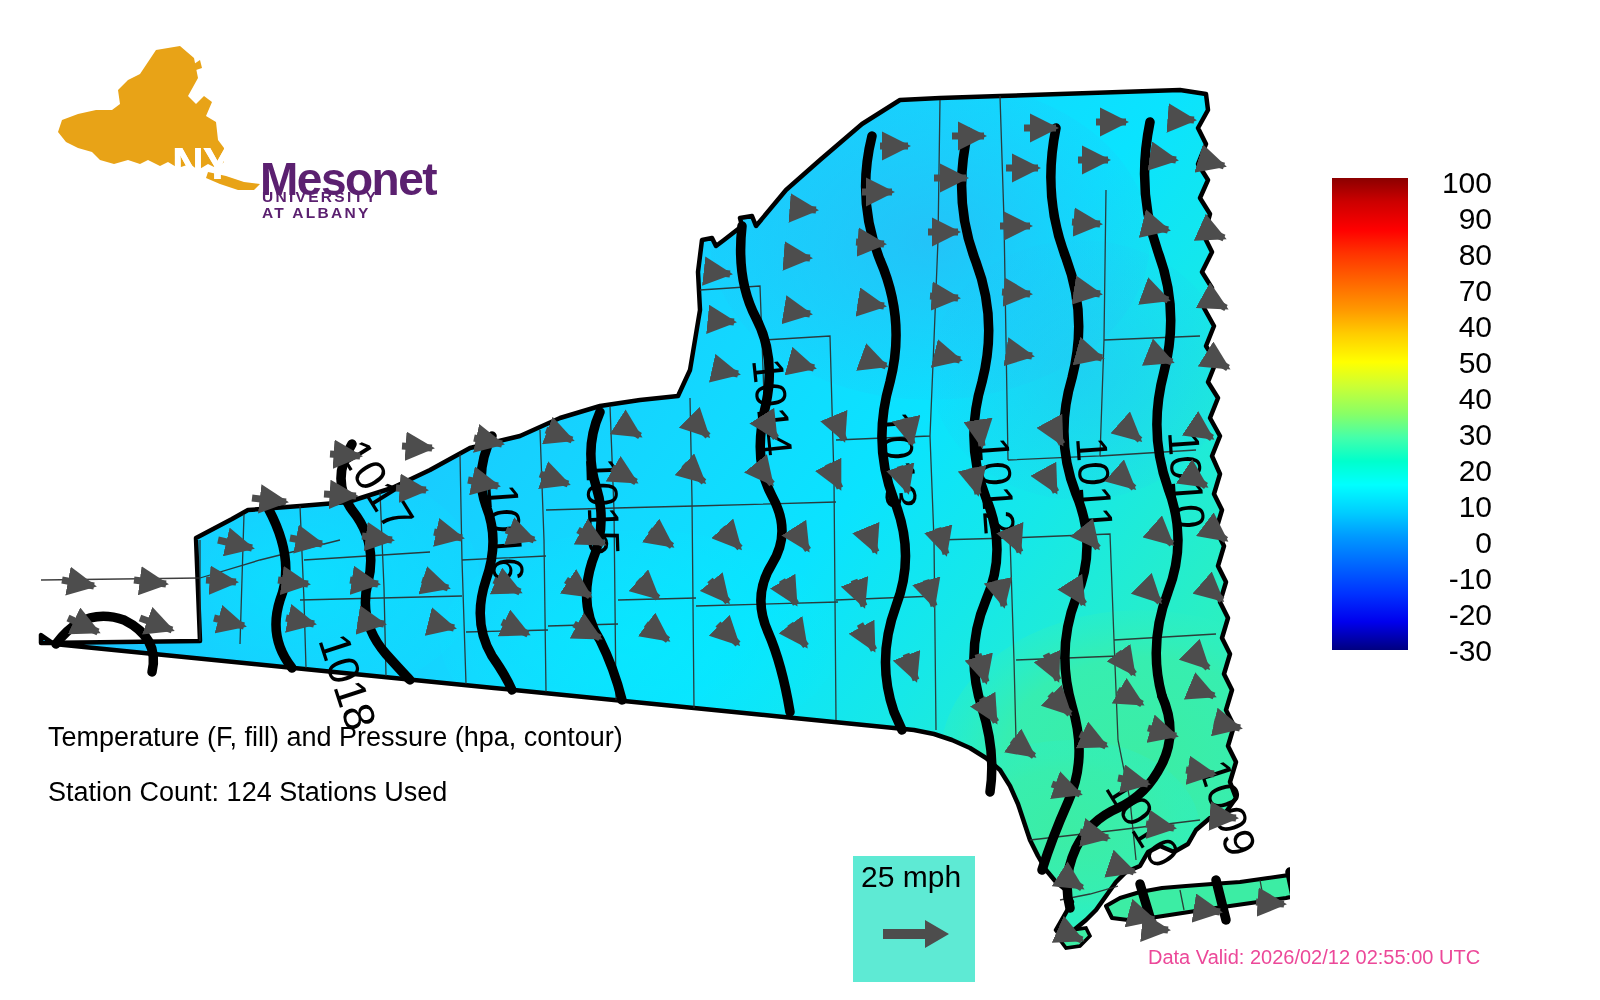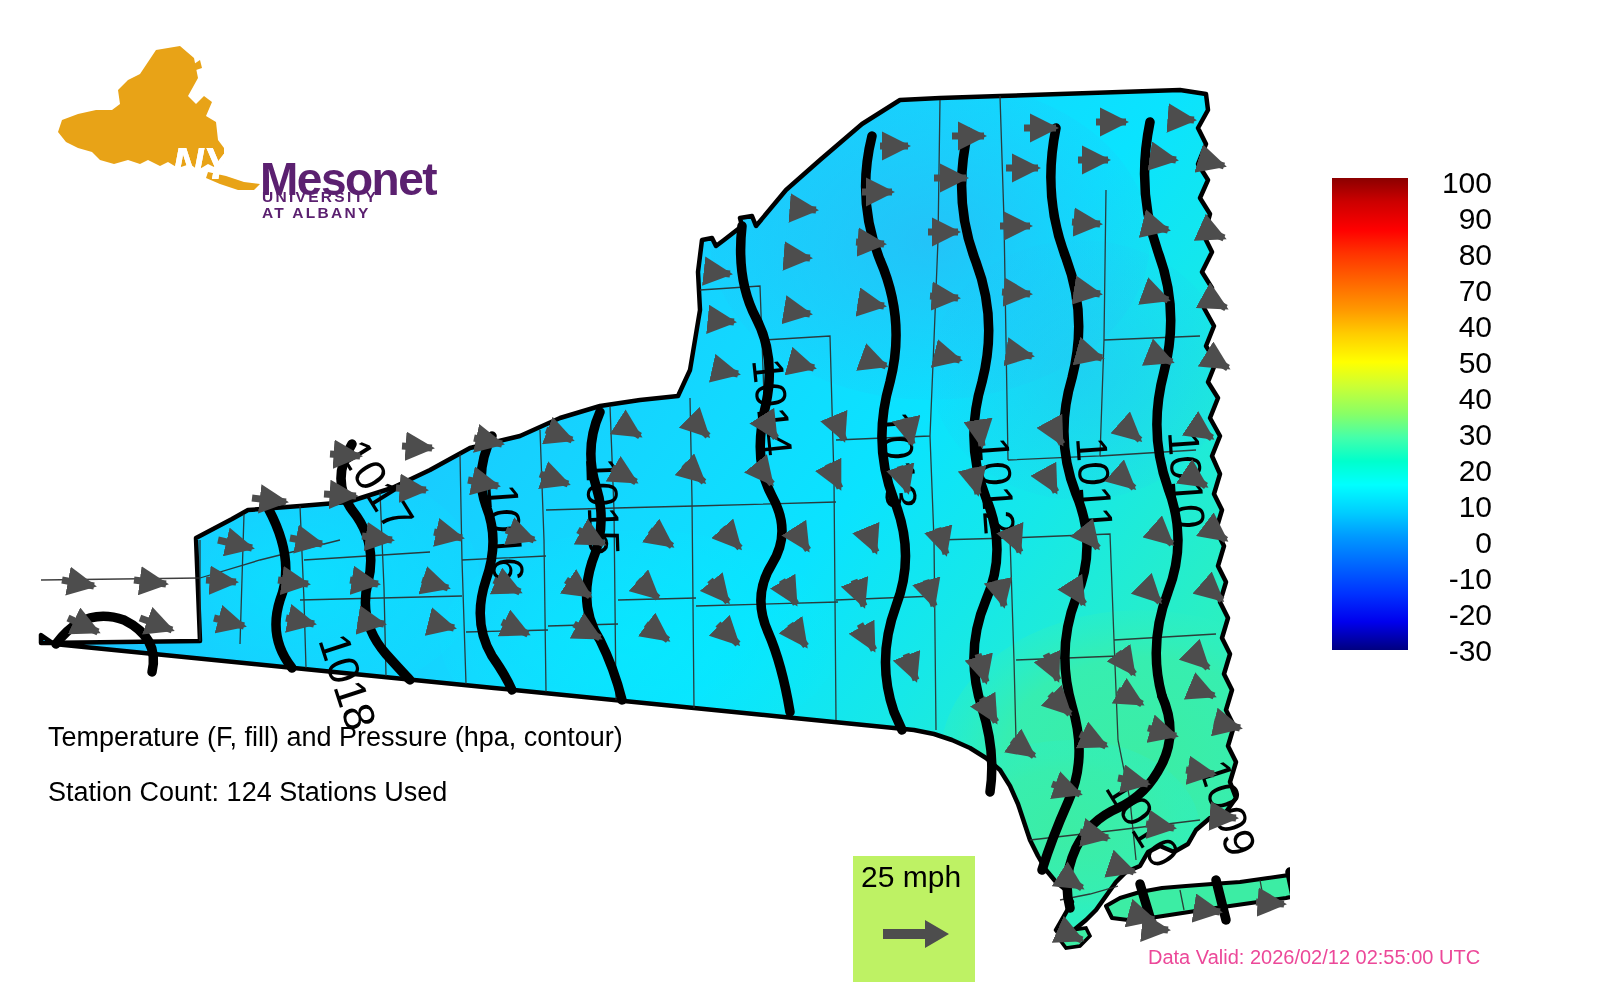--- a/index.html
+++ b/index.html
@@ -7,21 +7,21 @@
     width:1600px;height:1000px;position:relative;overflow:hidden;
     font-family:"Liberation Sans",sans-serif;color:#000;
   }
   #stage{position:absolute;inset:0;width:1600px;height:1000px;}
 
   
   #logo{position:absolute;left:48px;top:44px;width:352px;height:150px;}
   #logo svg{position:absolute;left:0;top:0;}
   .logo-txt{position:absolute;font-weight:bold;line-height:1;}
   #logo-nys{left:124px;top:98px;font-size:44px;color:#ffffff;letter-spacing:-1px;
-            text-shadow:0 0 0 #fff;font-style:italic;}
+            text-shadow:0 0 0 #fff;}
   #logo-meso{left:212px;top:112px;font-size:46px;color:#5b2070;letter-spacing:-1.5px;}
   #logo-univ{left:214px;top:145px;font-size:15.5px;color:#5b2070;letter-spacing:2.3px;}
 
   
   #map-wrap{position:absolute;left:0px;top:40px;width:1290px;height:910px;}
   #map-svg{display:block;}
 
   
   #colorbar{position:absolute;left:1332px;top:178px;width:76px;height:472px;}
   #cbar-grad{width:100%;height:100%;
@@ -35,21 +35,21 @@
   #cbar-ticks{position:absolute;left:1416px;top:162px;width:76px;height:512px;}
   .cbar-tick{position:absolute;right:0;font-size:30px;line-height:1;color:#000;
              text-align:center;white-space:nowrap;}
 
   
   #caption{position:absolute;left:48px;top:716px;width:760px;}
   .cap-line{font-size:27px;line-height:1;color:#000;margin-bottom:28px;white-space:nowrap;margin-top:8px;}
 
   
   #wind-legend{position:absolute;left:853px;top:856px;width:122px;height:126px;
-               background:#bef264;}
+               background:#5eead4;}
   #wind-legend-label{position:absolute;left:8px;top:6px;font-size:30px;color:#000;
                      line-height:1;white-space:nowrap;}
   #wind-legend-arrow{position:absolute;left:30px;top:62px;}
 
   
   #data-valid{position:absolute;left:1148px;top:946px;font-size:20px;color:#ec4899;
               white-space:nowrap;}
 </style>
 </head>
 <body>

